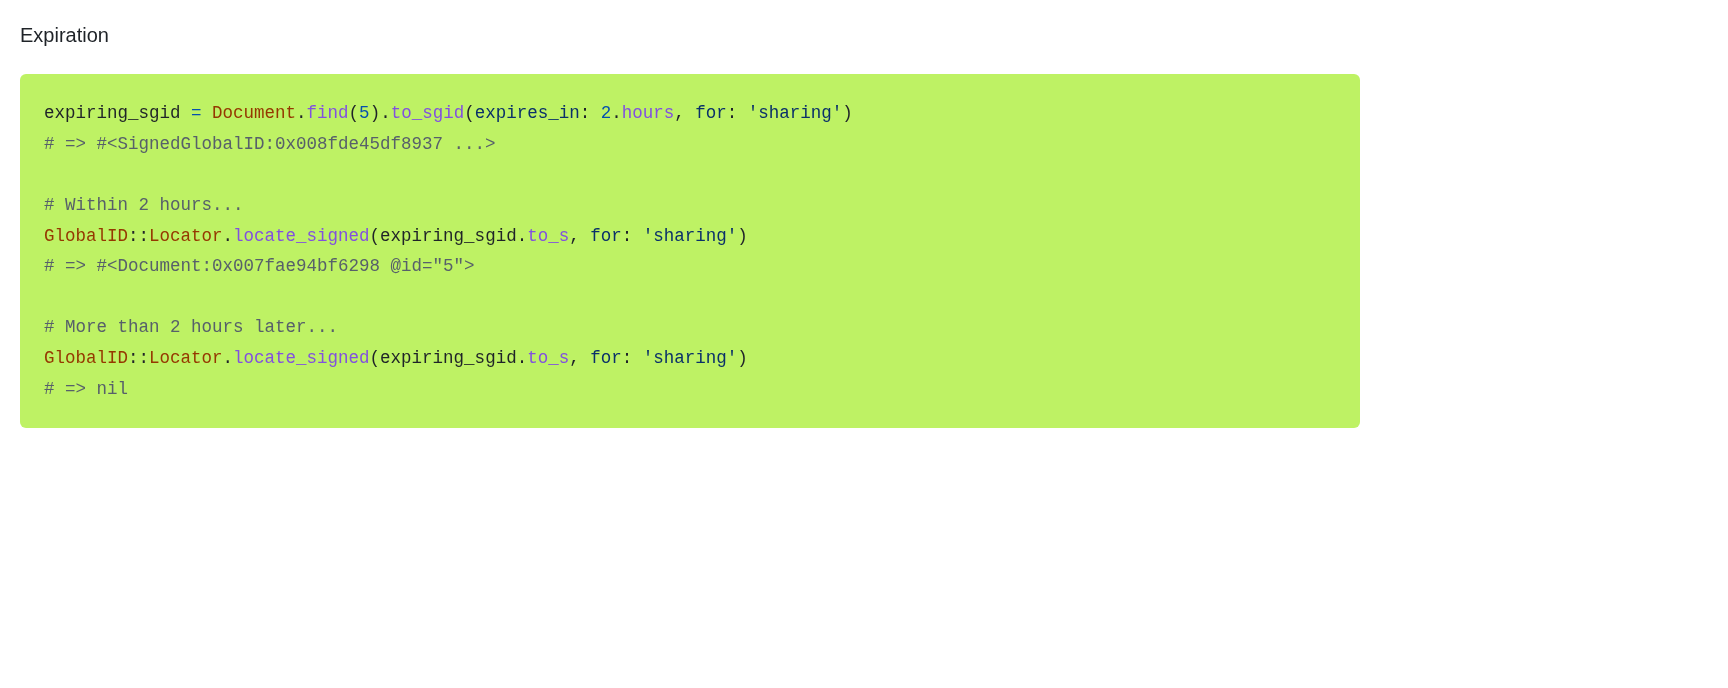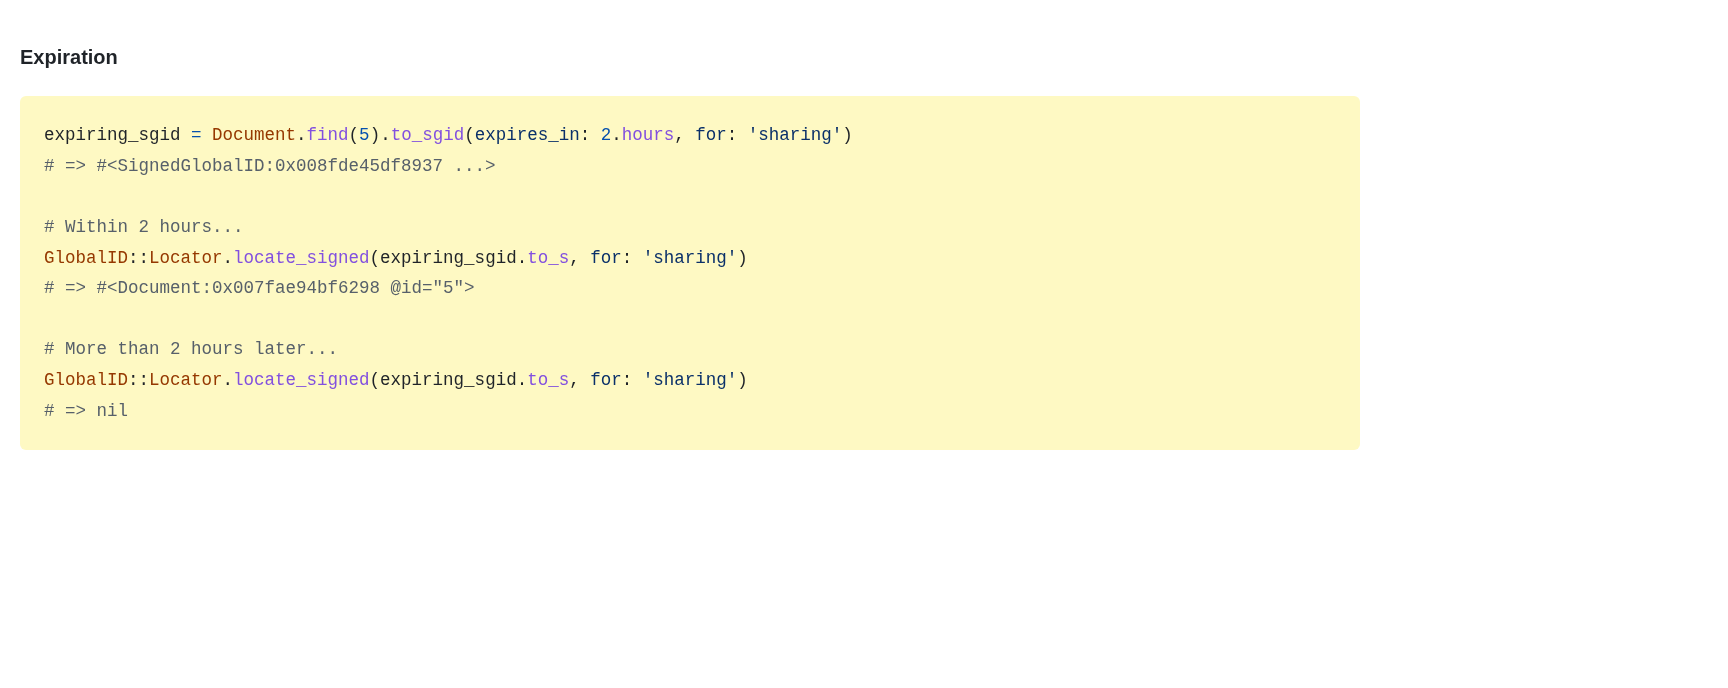--- a/index.html
+++ b/index.html
@@ -13,33 +13,32 @@
       background: #ffffff;
       padding: 20px;
       font-size: 16px;
       line-height: 1.5;
     }
     .container {
       max-width: 1340px;
     }
     h3 {
       font-size: 20px;
-      font-weight: 700;
+      font-weight: 400;
       margin-bottom: 24px;
       color: #1f2328;
-      margin-top: 22px;
     }
     p {
       font-size: 20px;
       line-height: 1.6;
       margin-bottom: 24px;
       color: #1f2328;
     }
     .code-block {
-      background-color: #fef9c3;
+      background-color: #bef264;
       border-radius: 6px;
       padding: 24px;
       font-family: ui-monospace, SFMono-Regular, "SF Mono", Menlo, Consolas, "Liberation Mono", monospace;
       font-size: 17.5px;
       line-height: 1.75;
       overflow-x: auto;
       white-space: pre;
       color: #1f2328;
     }
     .pl-c { color: #57606a; }

